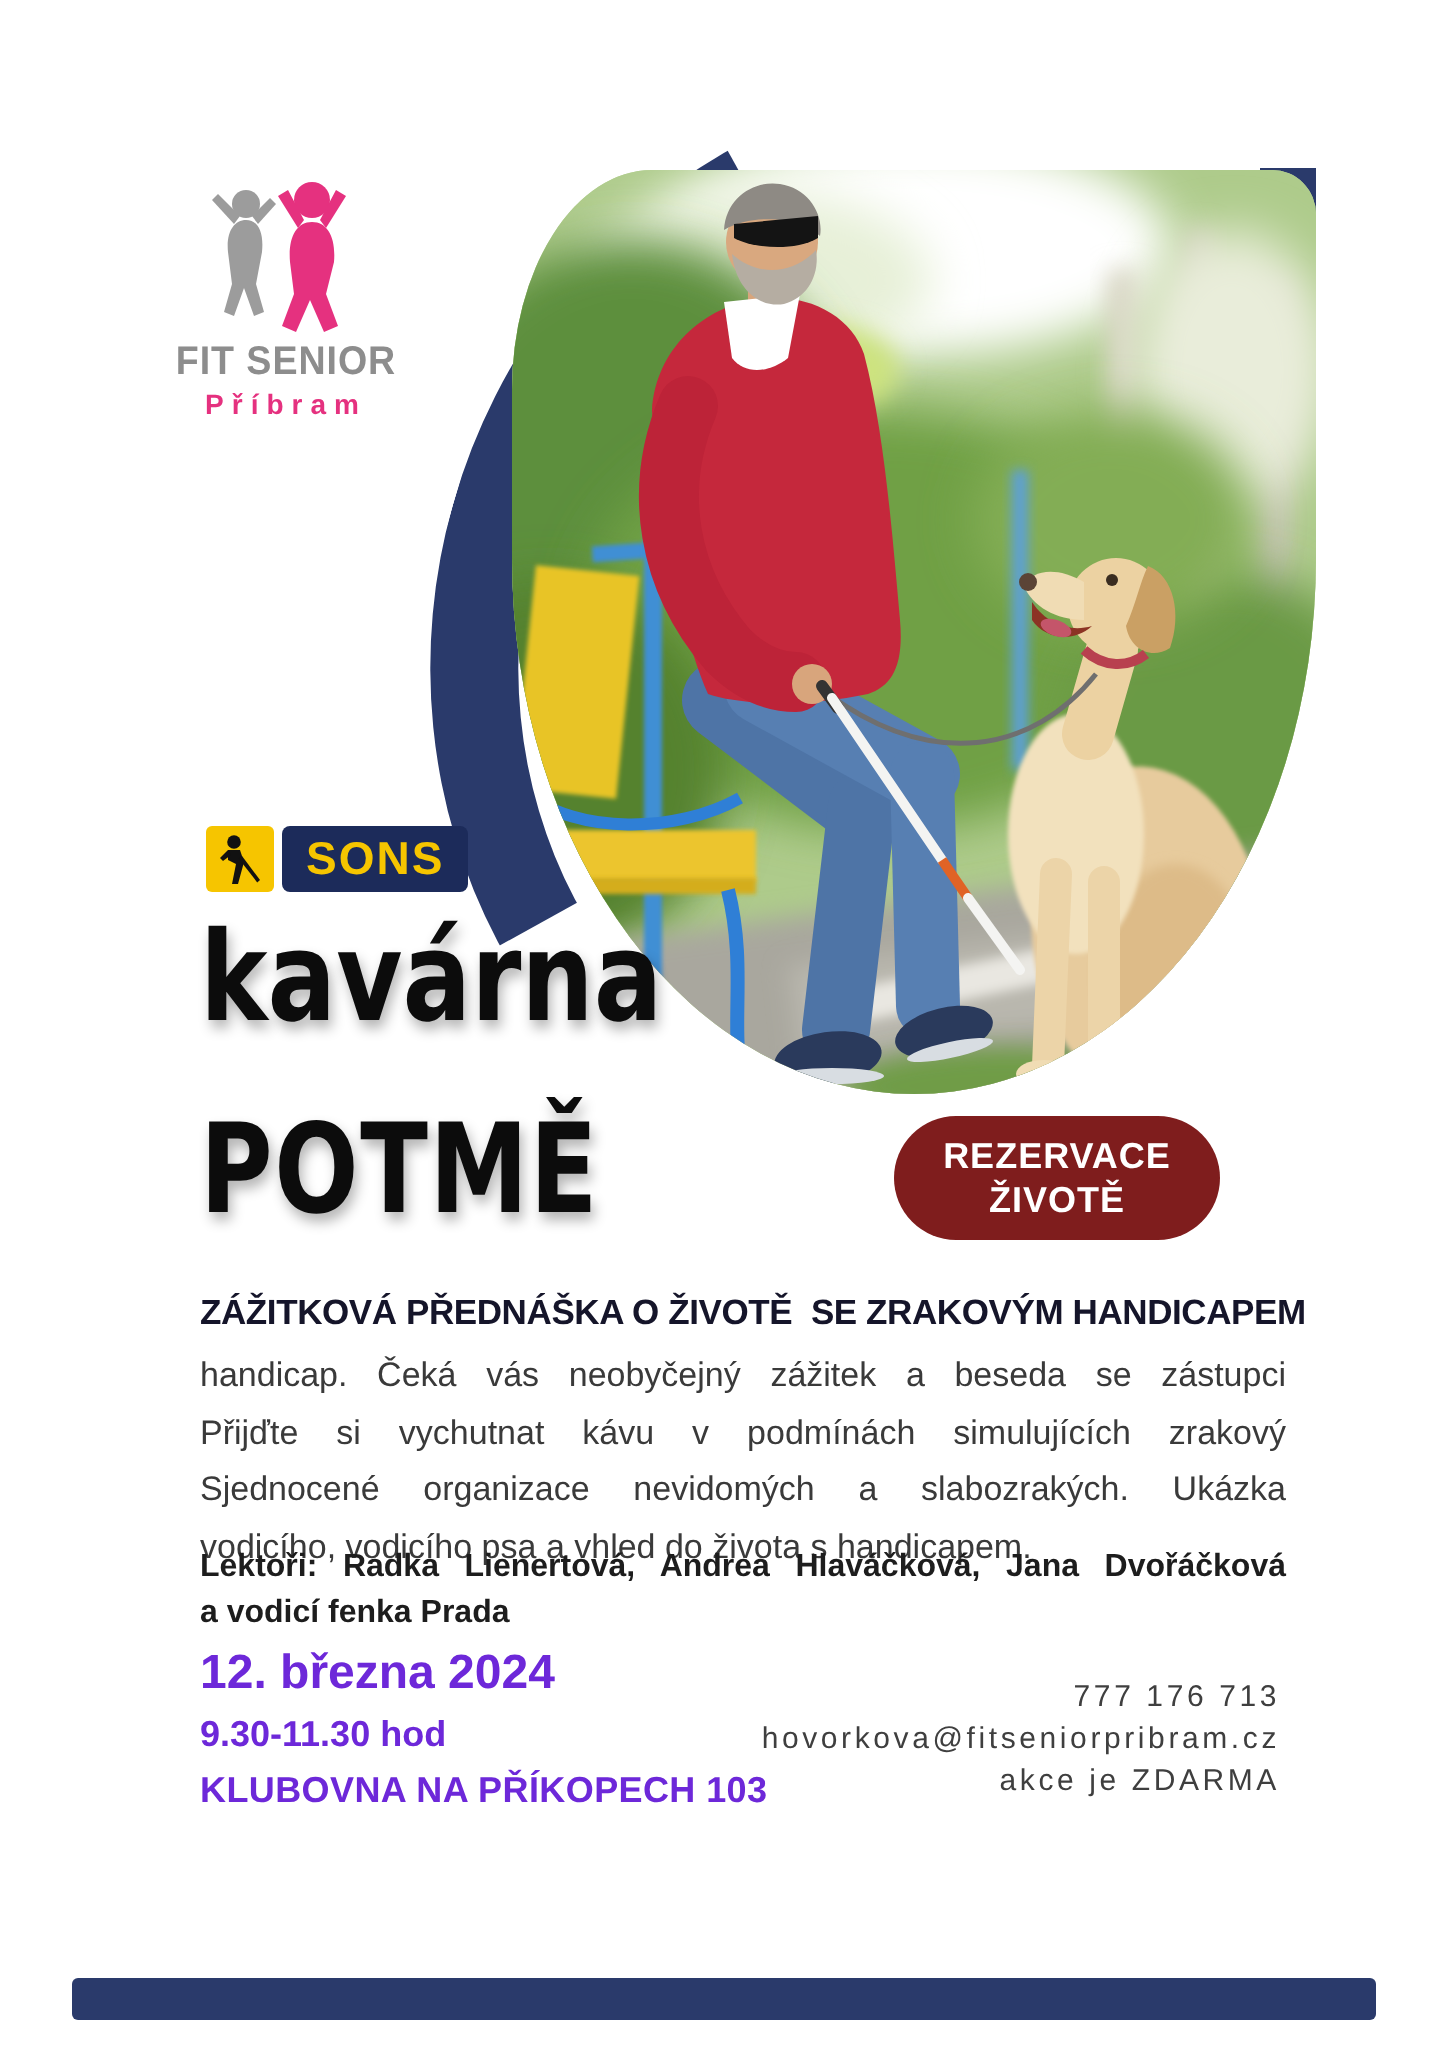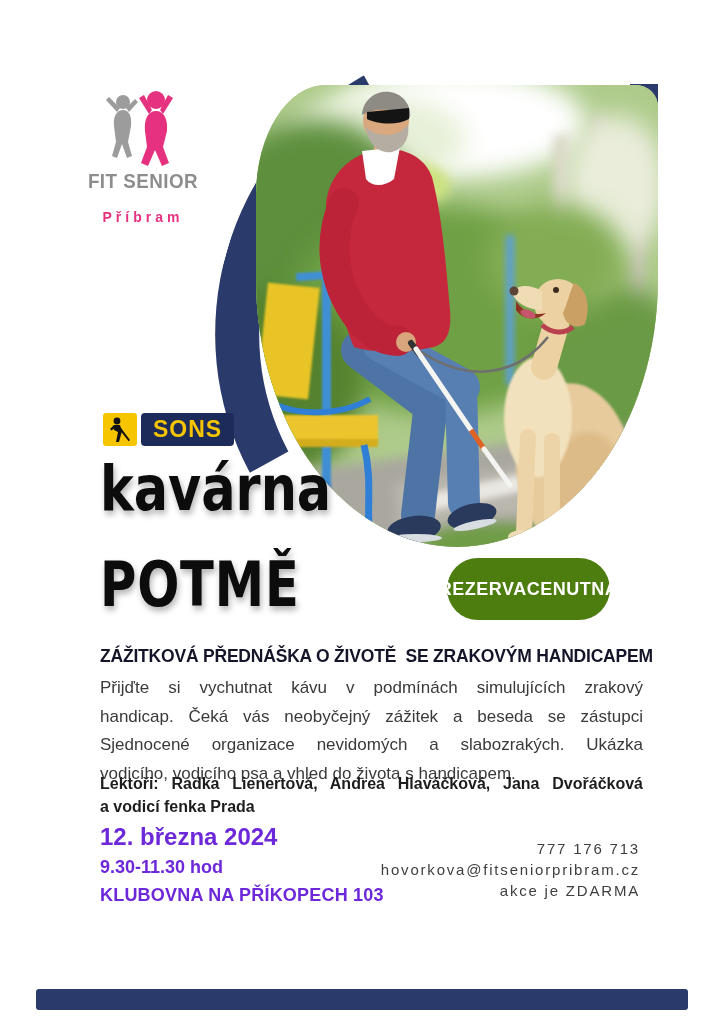--- a/index.html
+++ b/index.html
@@ -11,21 +11,21 @@
 
   
   .fitsenior{position:absolute;left:78px;top:90px;width:130px;height:130px;text-align:center;}
   .fitsenior svg{display:block;margin:0 auto;}
   .fitsenior-name{
     margin-top:2px;font-weight:bold;font-size:20px;color:#8d8d8d;
     letter-spacing:0.5px;transform:scaleX(0.94);transform-origin:center;
     font-family:"Liberation Sans", sans-serif;
   }
   .fitsenior-city{
-    margin-top:16px;font-size:14px;color:#e5317f;letter-spacing:4px;font-weight:bold;
+    margin-top:1px;font-size:14px;color:#e5317f;letter-spacing:4px;font-weight:bold;
   }
 
   
   .navy-crescent{
     position:absolute;left:216px;top:38px;width:470px;height:492px;
     border-radius:50%;border:44px solid transparent;border-left-color:#2a3a6b;
     transform:rotate(16deg);z-index:1;
   }
   .navy-corner{
     position:absolute;left:630px;top:84px;width:28px;height:30px;
@@ -58,21 +58,21 @@
     font-family:"DejaVu Sans", sans-serif;
     text-shadow:2px 4px 7px rgba(0,0,0,0.30);
     transform-origin:left center;white-space:nowrap;z-index:3;
   }
   .title1{top:452px;font-size:62px;transform:scaleX(0.82);}
   .title2{top:548px;font-size:62px;transform:scaleX(0.80);letter-spacing:1px;}
 
   
   .badge{
     position:absolute;left:447px;top:558px;width:163px;height:62px;border-radius:31px;
-    background:#4d7c0f;color:#ffffff;display:flex;flex-direction:row;
+    background:#7f1d1d;color:#ffffff;display:flex;flex-direction:column;
     align-items:center;justify-content:center;z-index:3;
   }
   .badge div{font-weight:bold;font-size:18px;line-height:22px;letter-spacing:0.5px;}
 
   
   .heading{
     position:absolute;left:100px;top:646px;width:560px;
     font-weight:bold;font-size:17.5px;color:#15152a;letter-spacing:-0.2px;
     white-space:pre;
   }
@@ -231,28 +231,28 @@
     <div class="sons-box">
       <span>SONS</span>
     </div>
   </div>
 
   <div class="title1">kavárna</div>
   <div class="title2">POTMĚ</div>
 
   <div class="badge">
     <div>REZERVACE</div>
-    <div>NUTNÁ</div>
+    <div>ŽIVOTĚ</div>
   </div>
 
   <div class="heading">ZÁŽITKOVÁ PŘEDNÁŠKA O ŽIVOTĚ  SE ZRAKOVÝM HANDICAPEM</div>
 
   <div class="bodytext">
+    <div class="tline">handicap. Čeká vás neobyčejný zážitek a beseda se zástupci</div>
     <div class="tline">Přijďte si vychutnat kávu v podmínách simulujících zrakový</div>
-    <div class="tline">handicap. Čeká vás neobyčejný zážitek a beseda se zástupci</div>
     <div class="tline">Sjednocené organizace nevidomých a slabozrakých. Ukázka</div>
     <div class="tline last">vodicího, vodicího psa a vhled  do života s handicapem.</div>
   </div>
 
   <div class="lecturers">
     <div class="tline">Lektoři: Radka Lienertová, Andrea Hlaváčková, Jana Dvořáčková</div>
     <div class="tline last">a vodicí fenka Prada</div>
   </div>
 
   <div class="when">

